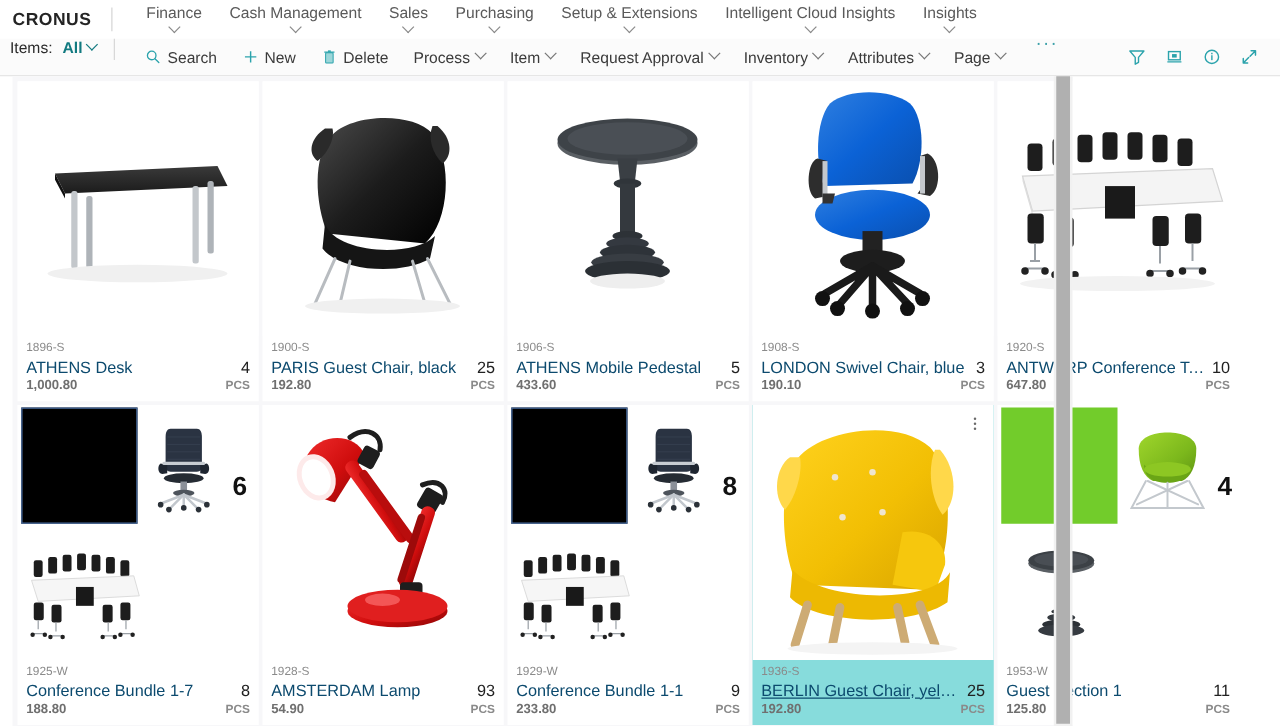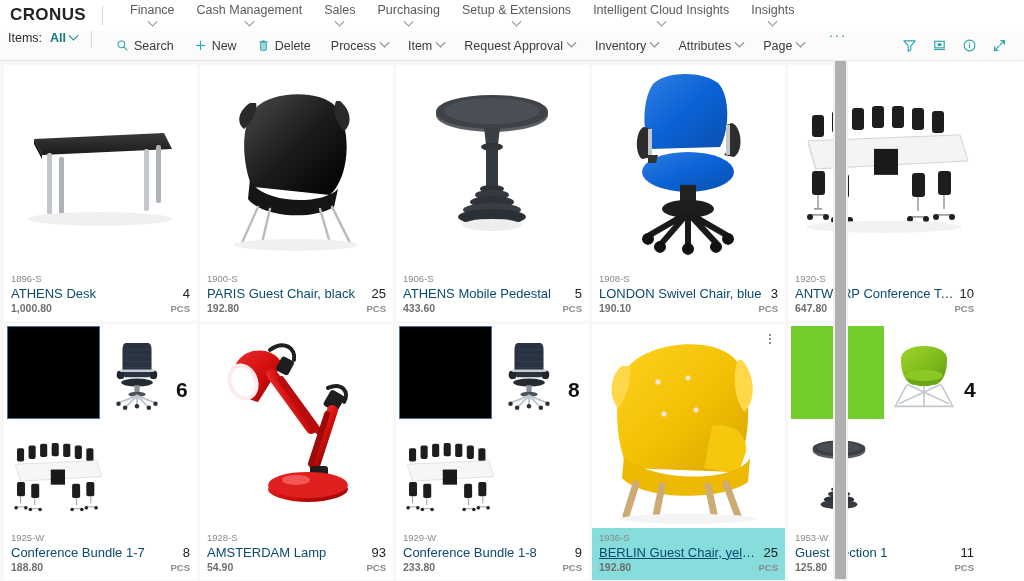--- a/index.html
+++ b/index.html
@@ -13,21 +13,21 @@
   
   .topnav {
     height: 31px;
     display: flex;
     align-items: center;
     background: #ffffff;
     padding-left: 10px;
     border-bottom: 1px solid #ffffff;
   }
   .brand {
-    font-size: 17px;
+    font-size: 14px;
     font-weight: bold;
     color: #242424;
     letter-spacing: 0.4px;
     padding-right: 16px;
     white-space: nowrap;
   }
   .nav-sep {
     width: 1px; height: 19px; background: #d6d6d6; margin-right: 16px;
   }
   .nav-item {
@@ -75,20 +75,21 @@
   .right-icons { display: flex; align-items: center; gap: 0; padding-right: 10px; }
   .ricon { width: 30px; height: 28px; display: flex; align-items: center; justify-content: center; cursor: pointer; }
 
   
   .gallery {
     position: relative;
     width: 848px;
     height: 520px;
     background: #f7f7f9;
     padding: 4px 0 0 4px;
+    margin-left: 10px;
   }
   .grid {
     display: grid;
     grid-template-columns: repeat(5, 193px);
     grid-auto-rows: 256px;
     gap: 3px;
   }
   .card {
     position: relative;
     background: #ffffff;
@@ -647,21 +648,21 @@
                   <circle cx="83" cy="85" r="2"></circle>
                   <circle cx="88" cy="83" r="2"></circle>
                   <circle cx="99" cy="83" r="2"></circle>
                 </g>
   </svg></div>
       </div>
         </div>
         <div class="card-caption">
     <div class="cap-code">1929-W</div>
     <div class="cap-row">
-      <span class="cap-title">Conference Bundle 1-8</span>
+      <span class="cap-title">Conference Bundle 1-1</span>
       <span class="cap-qty">9</span>
     </div>
     <div class="cap-row2">
       <span class="cap-price">233.80</span>
       <span class="cap-uom">PCS</span>
     </div>
         </div>
       </div>
       <div class="card selected">
         <div class="card-img">

